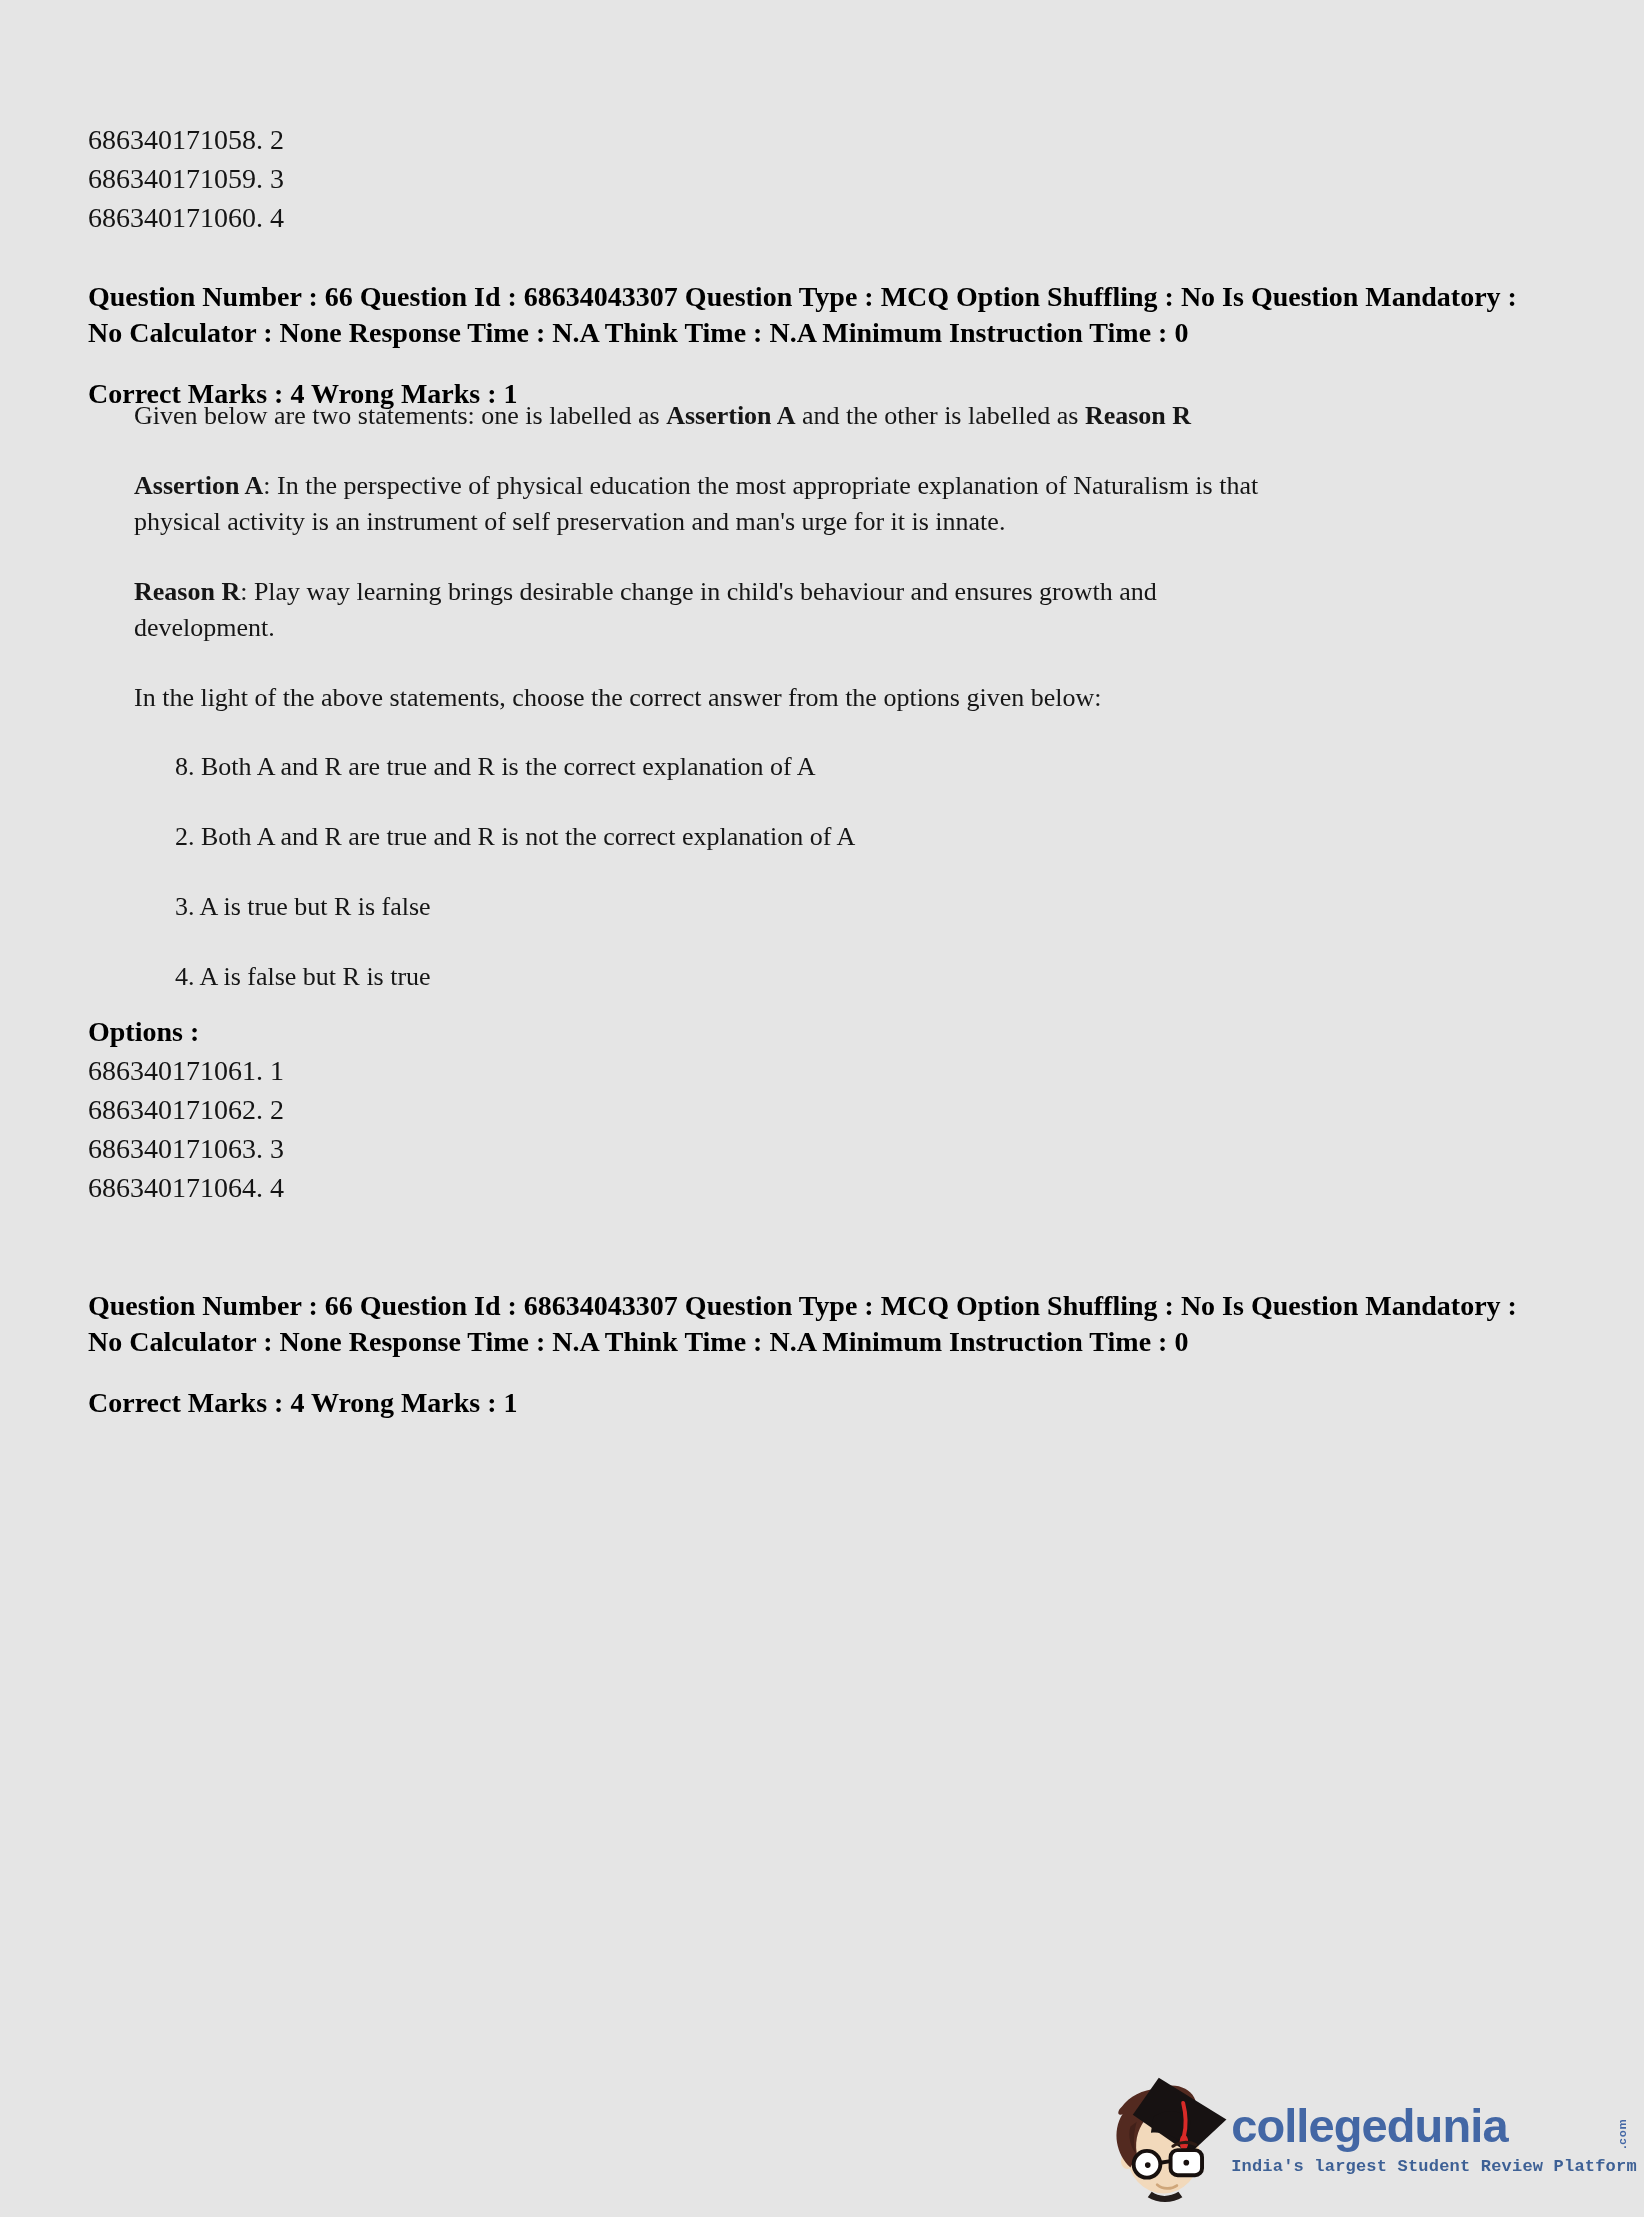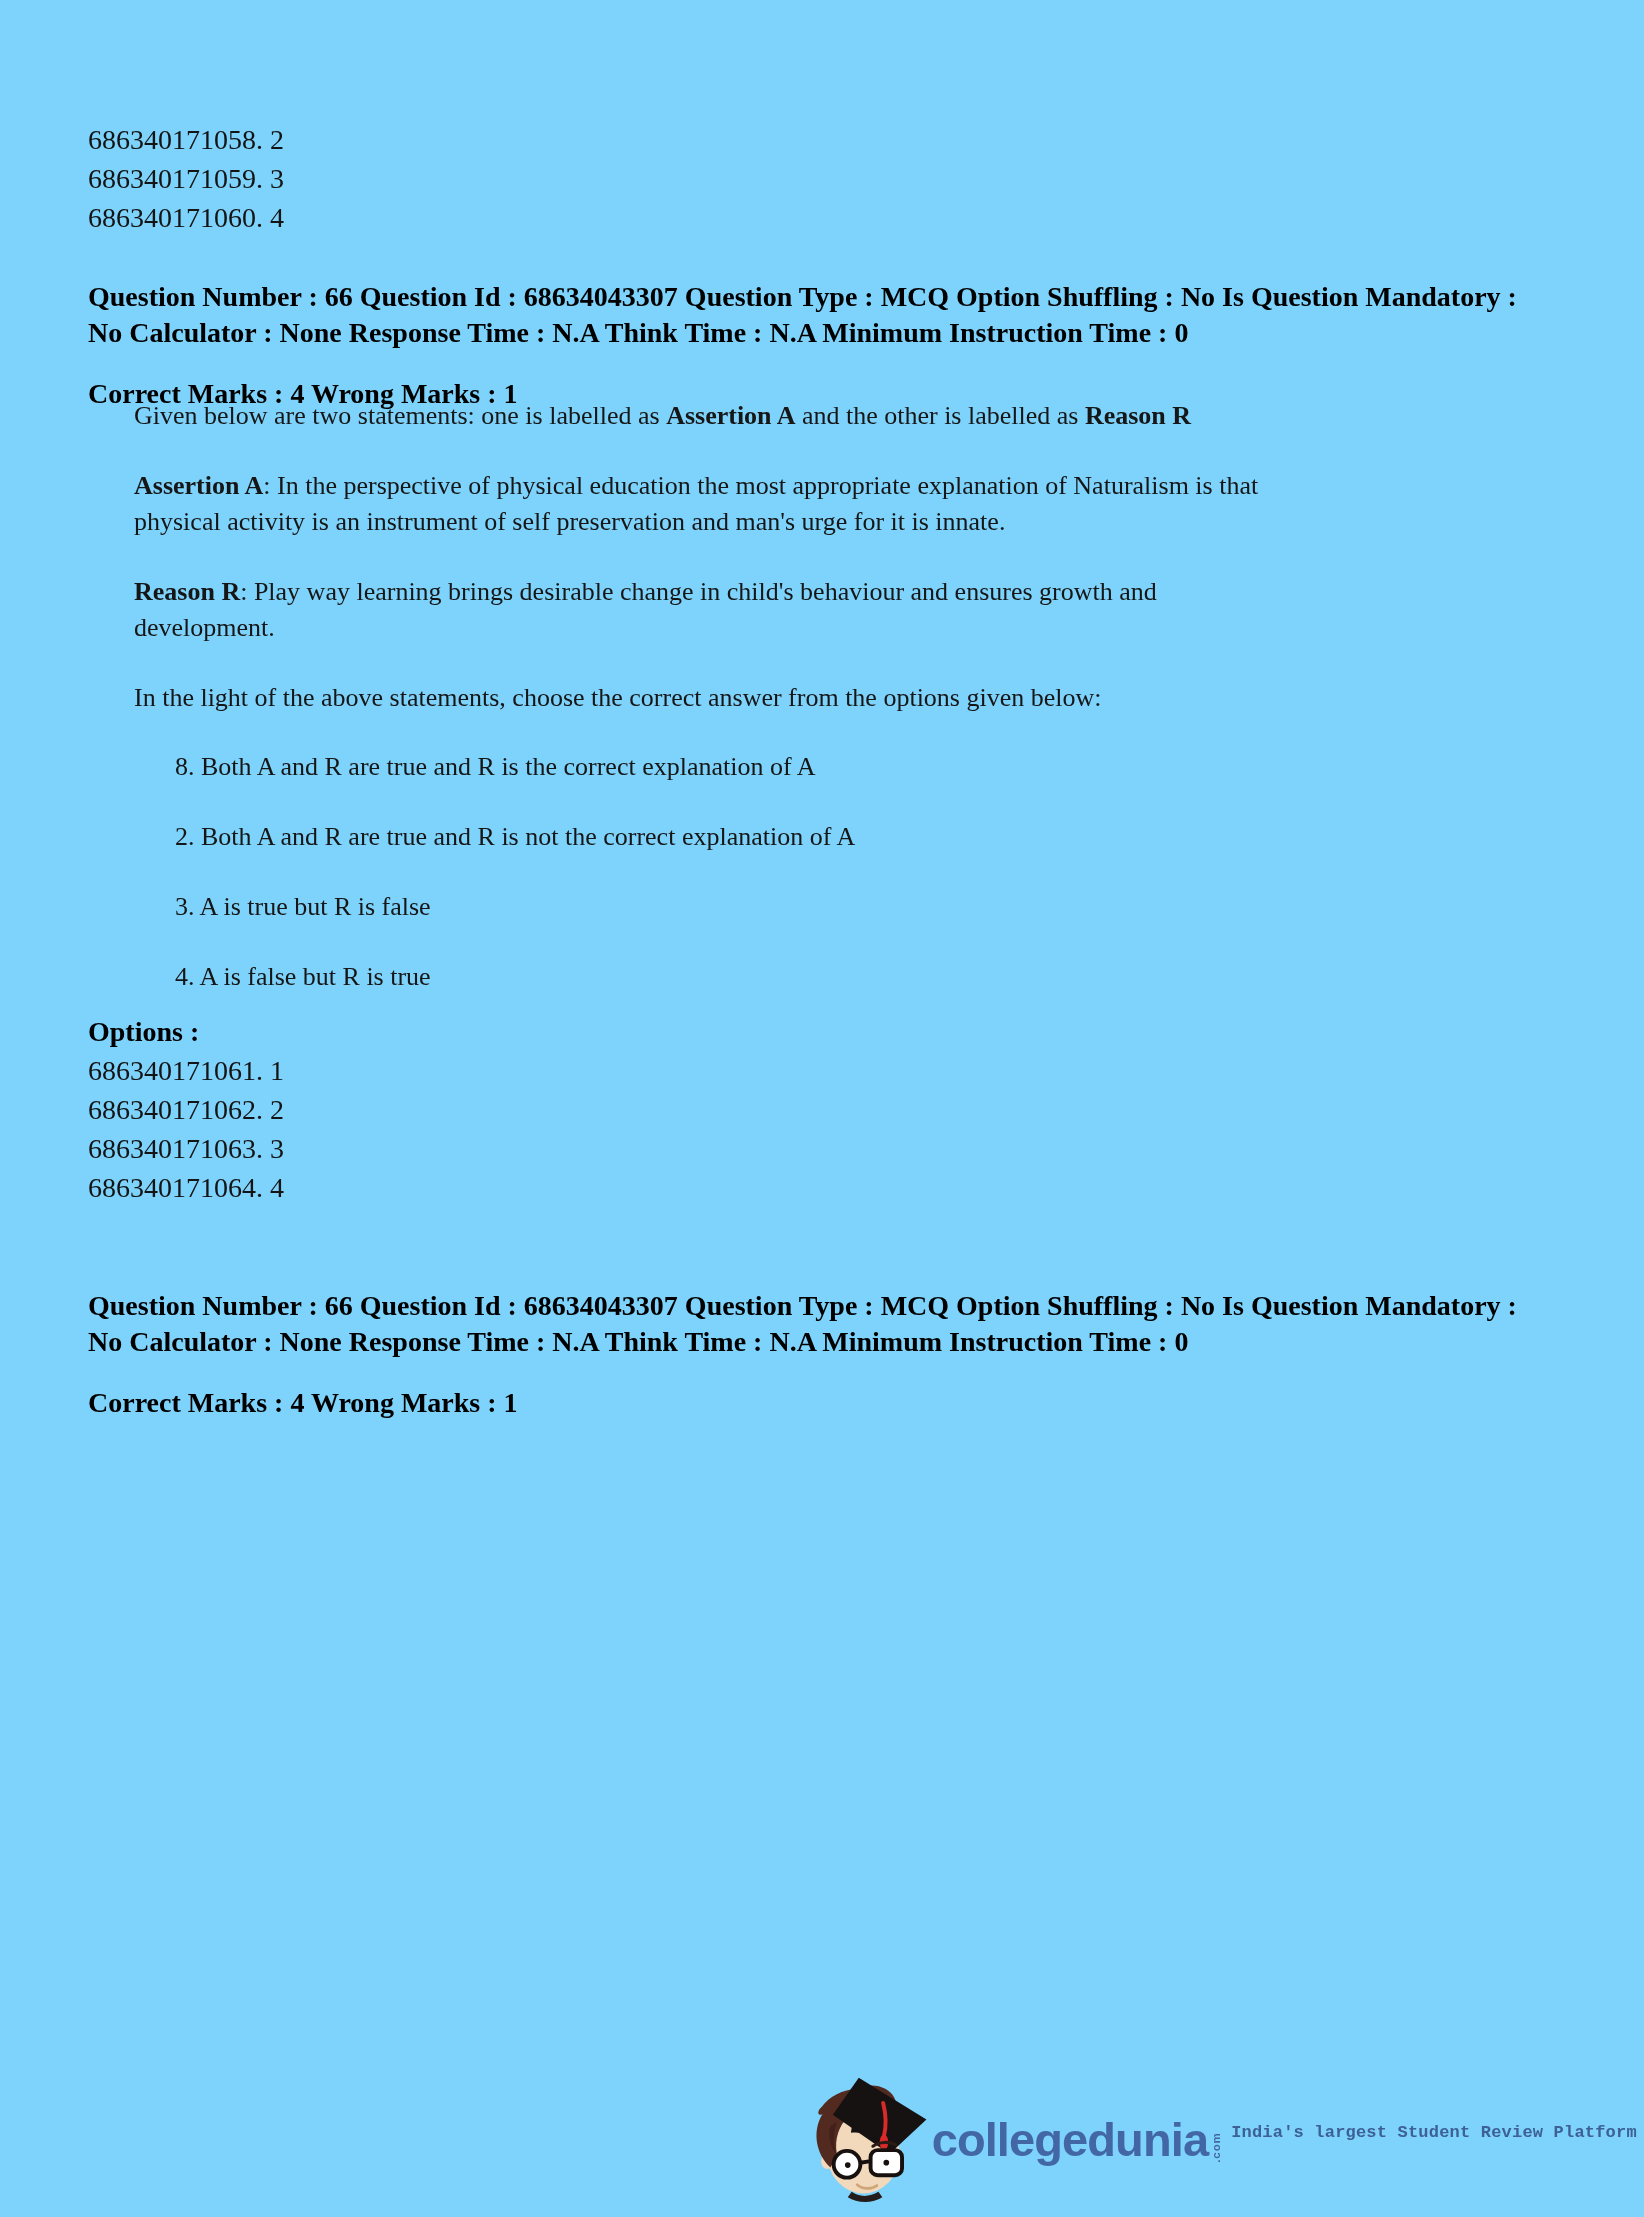--- a/index.html
+++ b/index.html
@@ -1,20 +1,20 @@
 <!DOCTYPE html>
 <html style="font-size:14.3px"><head>
 <meta charset="utf-8">
 <style>
   html, body { margin: 0; padding: 0; background: #ffffff; }
   .page {
     position: relative;
     width: 1644px;
     height: 2217px;
-    background: #7dd3fc;
+    background: #e5e5e5;
     font-family: "Liberation Serif", serif;
     color: #000000;
     overflow: hidden;
   }
 
   
   .top-ids {
     position: absolute;
     left: 88px;
     top: 120px;
@@ -68,21 +68,21 @@
 
   
   .logo {
     position: absolute;
     right: 7.2px;
     bottom: 12.5px;
     display: flex;
     align-items: center;
   }
   .mascot { margin-right: 3.6px; flex: 0 0 auto; }
-  .logo-text { display: flex; flex-direction: row; }
+  .logo-text { display: flex; flex-direction: column; }
   .brand-row { position: relative; display: inline-block; padding-right: 23px; }
   .brand {
     font-family: "Liberation Sans", sans-serif;
     font-weight: bold;
     font-size: 47px;
     letter-spacing: -0.9px;
     color: #4367a5;
     line-height: 1;
   }
   .tld {

